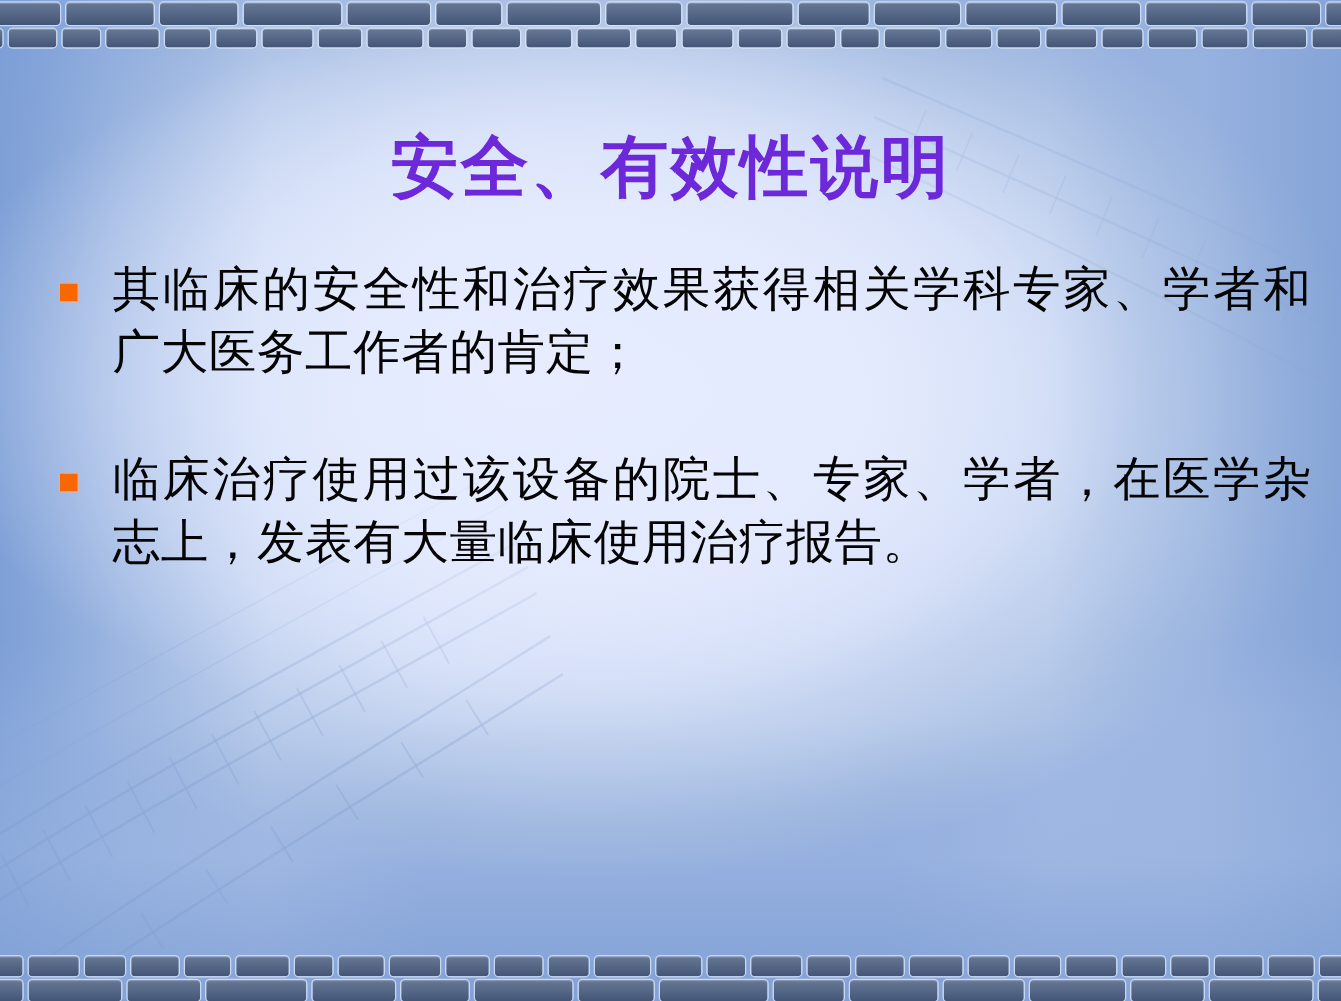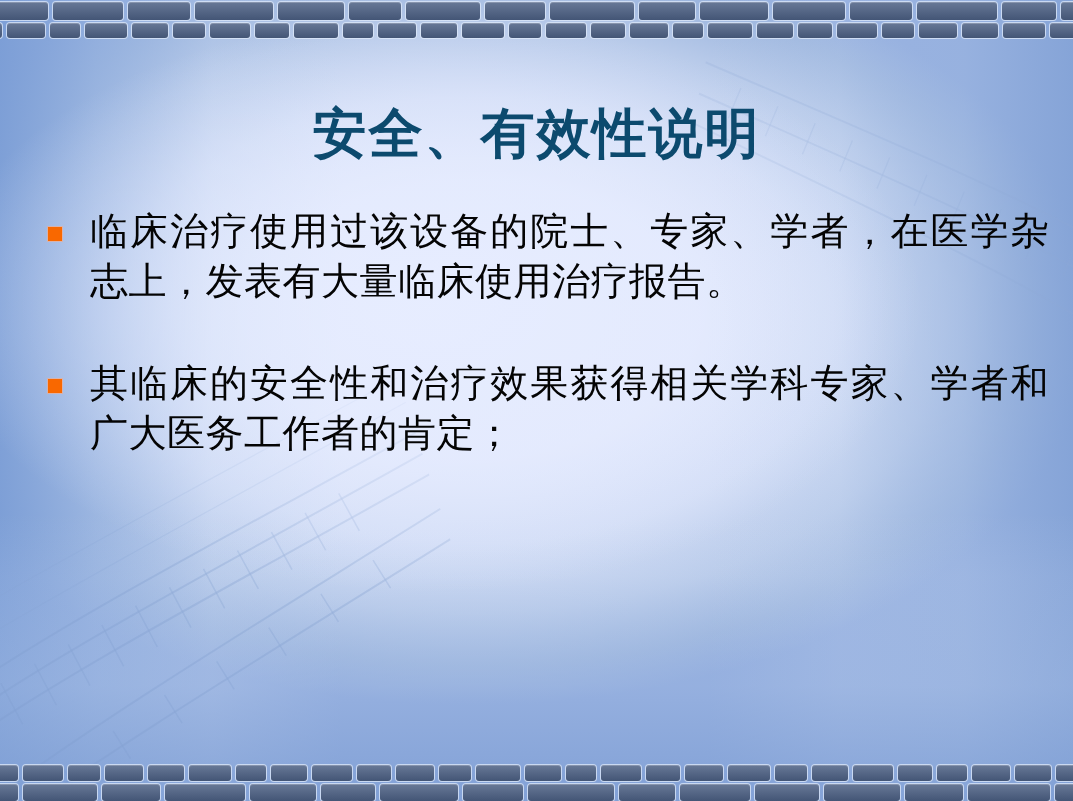--- a/index.html
+++ b/index.html
@@ -139,21 +139,21 @@
 
   .slide-title {
     position: absolute;
     top: 104px;
     left: 0;
     width: 100%;
     text-align: center;
     font-size: 54px;
     line-height: 1.1;
     font-weight: bold;
-    color: #0c4a6e;
+    color: #6d28d9;
     letter-spacing: 2px;
     font-family: "DejaVu Serif", "Liberation Serif", serif;
   }
 
   .bullet-list {
     position: absolute;
     top: 206px;
     left: 0;
     width: 100%;
   }
@@ -310,26 +310,26 @@
 
   <div class="content">
 
     <div class="slide-title">安全、有效性说明</div>
 
     <div class="bullet-list">
 
 
       <div class="bullet-item">
         <span class="bullet-marker"></span>
-        <div class="bullet-text">临床治疗使用过该设备的院士、专家、学者，在医学杂志上，发表有大量临床使用治疗报告。</div>
+        <div class="bullet-text">其临床的安全性和治疗效果获得相关学科专家、学者和广大医务工作者的肯定；</div>
       </div>
 
       <div class="bullet-item">
         <span class="bullet-marker"></span>
-        <div class="bullet-text">其临床的安全性和治疗效果获得相关学科专家、学者和广大医务工作者的肯定；</div>
+        <div class="bullet-text">临床治疗使用过该设备的院士、专家、学者，在医学杂志上，发表有大量临床使用治疗报告。</div>
       </div>
 
     </div>
   </div>
 
   <div class="brick-band bottom">
     <div class="brick-row row-a">
         <div class="brick" style="width: 34px;"></div>
         <div class="brick" style="width: 40px;"></div>
         <div class="brick" style="width: 32px;"></div>

